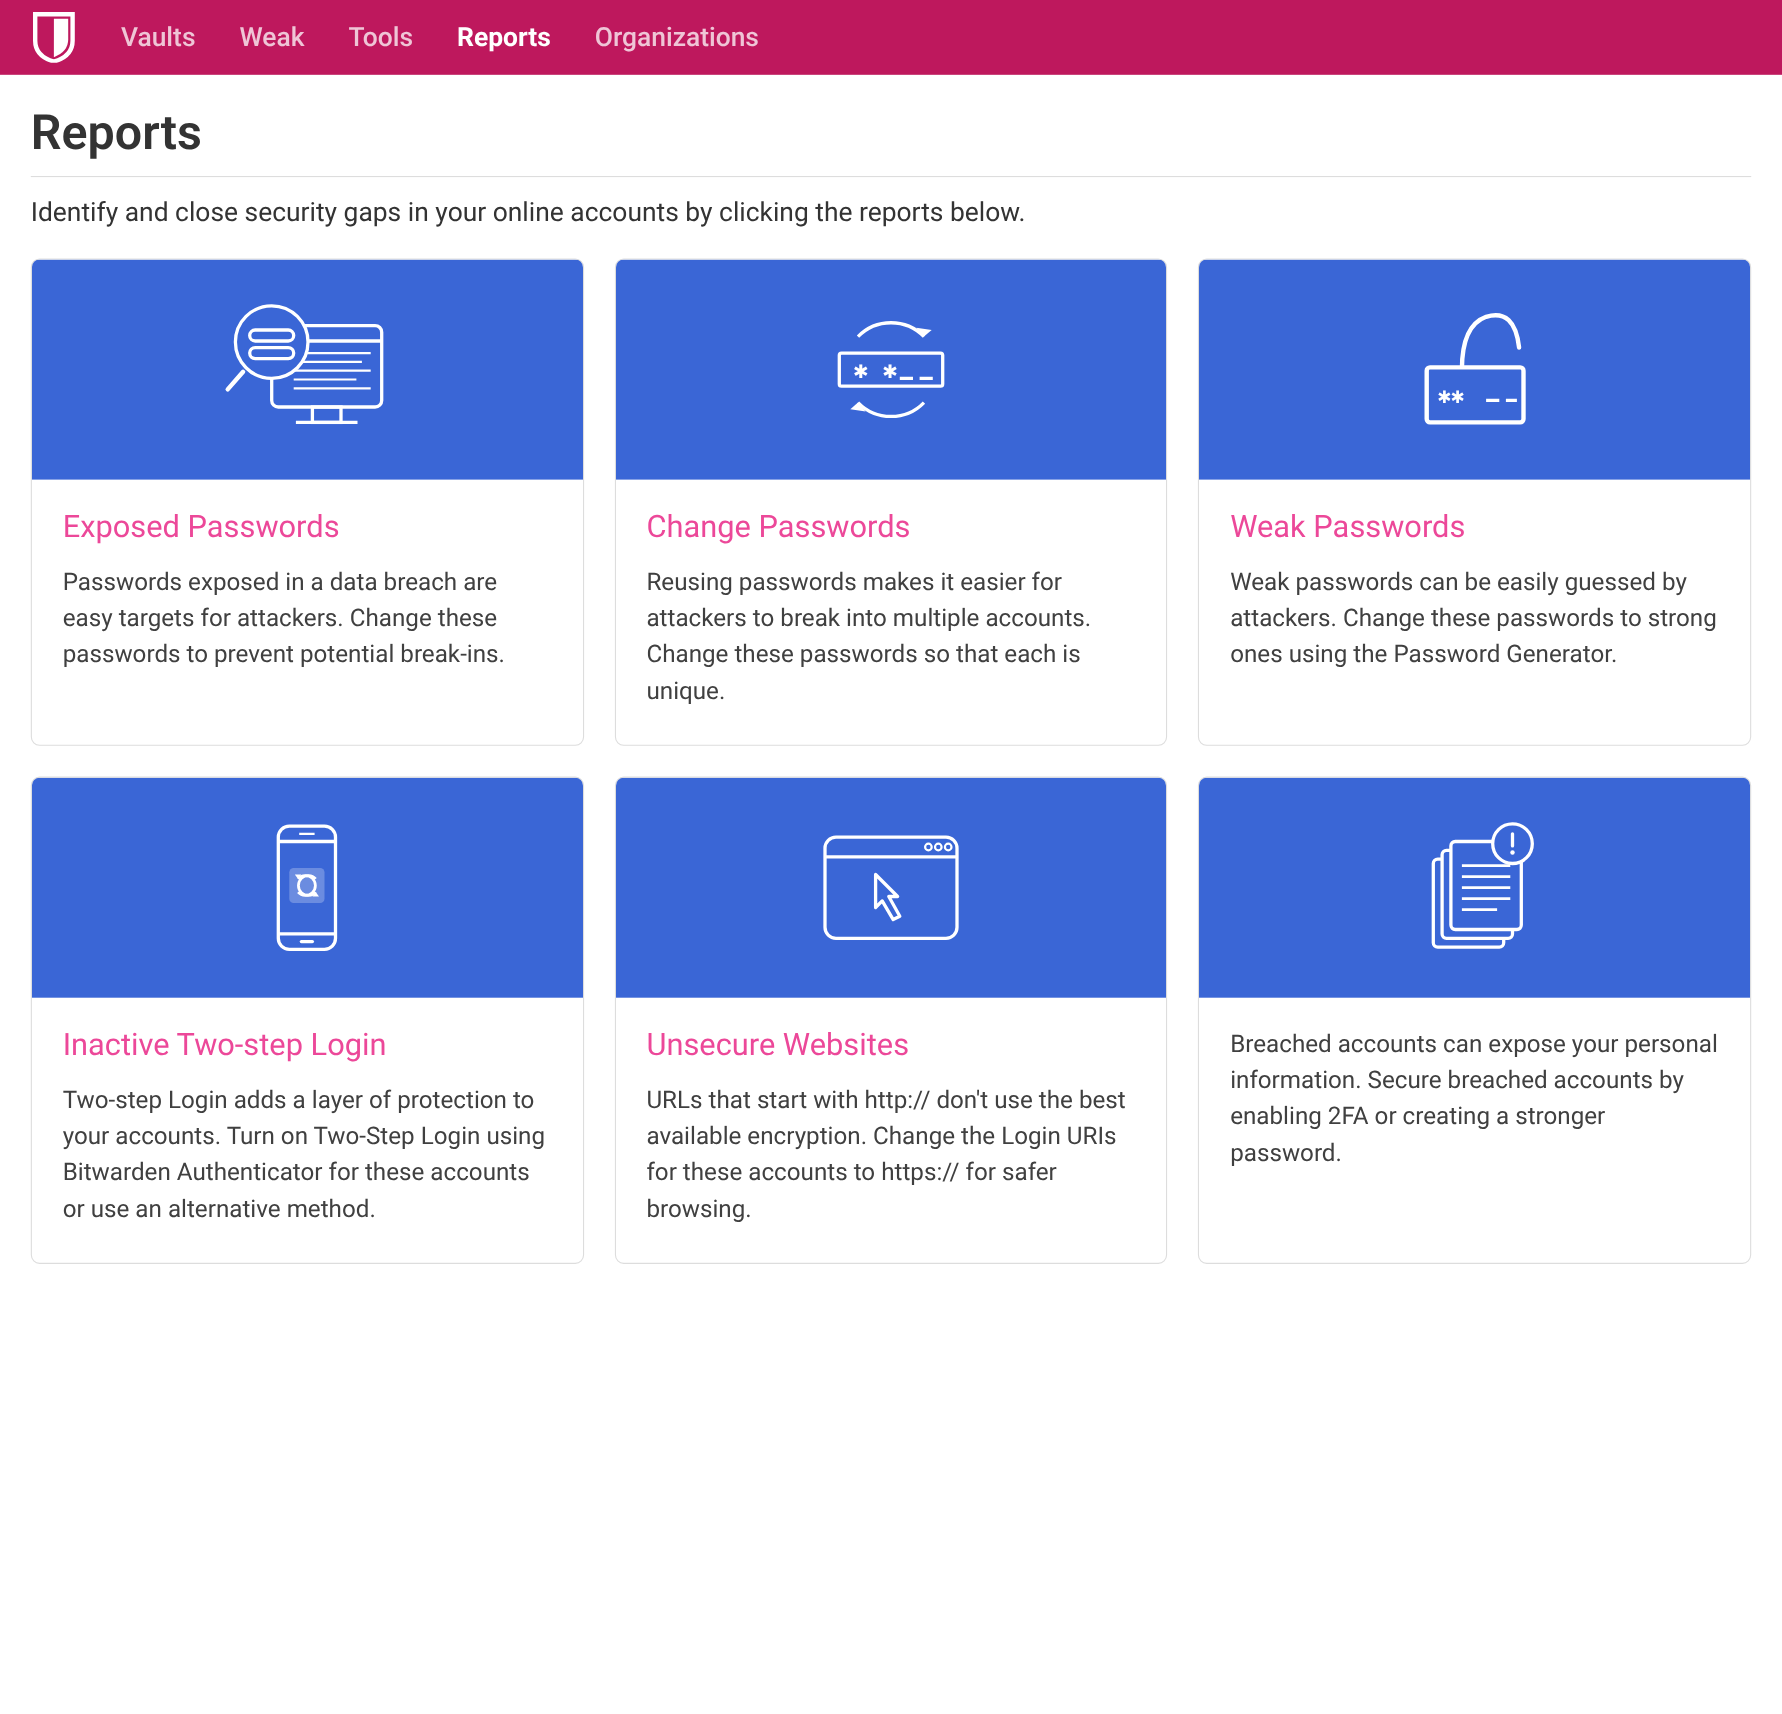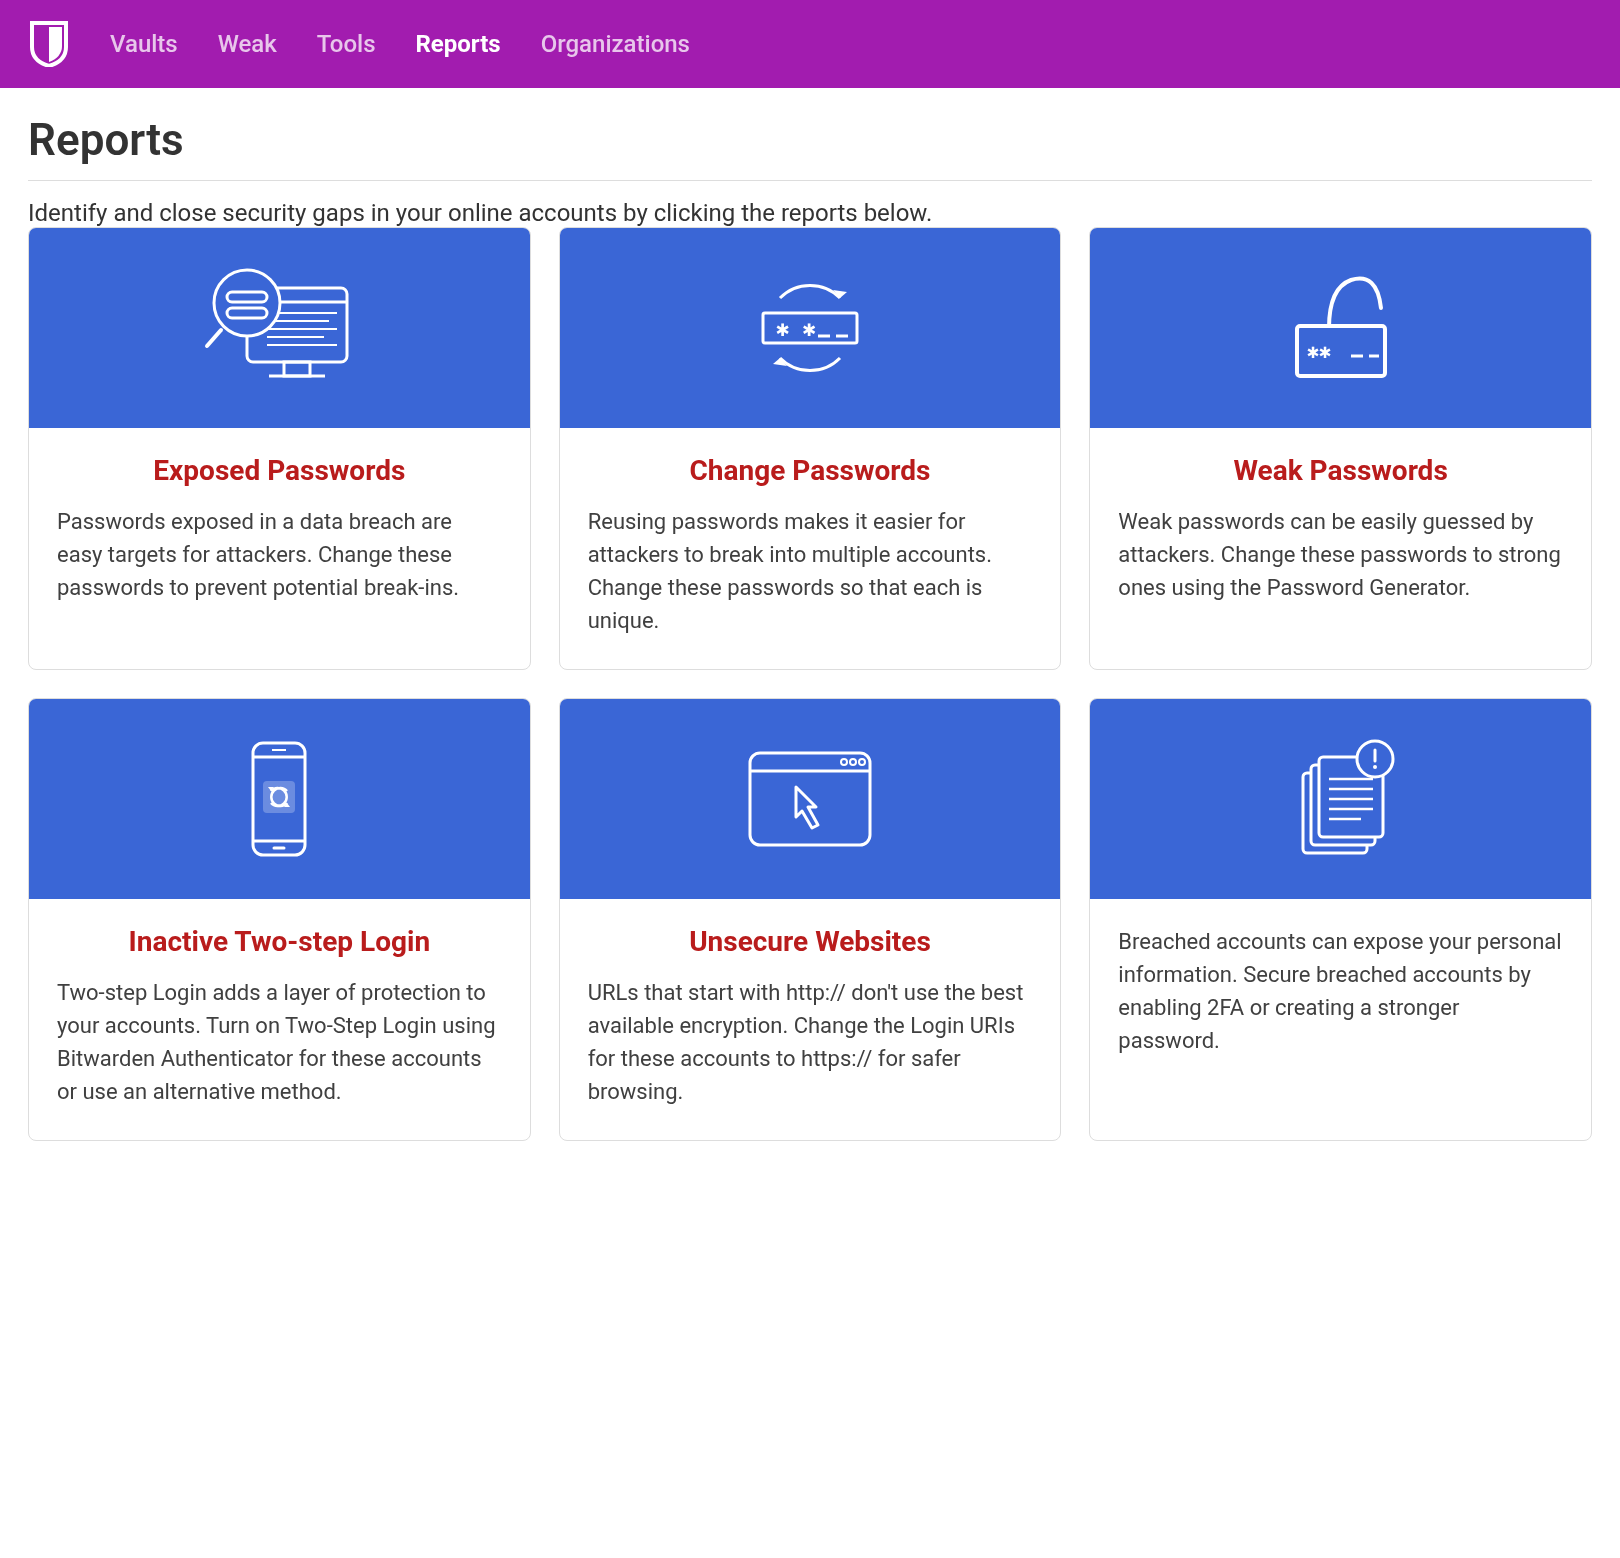--- a/index.html
+++ b/index.html
@@ -6,22 +6,22 @@
       margin: 0;
       padding: 0;
       box-sizing: border-box;
     }
     body {
       font-family: -apple-system, BlinkMacSystemFont, "Segoe UI", Roboto, "Helvetica Neue", Arial, sans-serif;
       background: #ffffff;
       color: #333;
     }
     .navbar {
-      background: #a21caf;
-      height: 88px;
+      background: #be185d;
+      height: 68px;
       display: flex;
       align-items: center;
       padding: 0 28px;
     }
     .logo {
       width: 42px;
       height: 46px;
       margin-right: 40px;
     }
     .nav-items {
@@ -45,20 +45,21 @@
       font-size: 44px;
       font-weight: 600;
       color: #333;
       padding-bottom: 14px;
       border-bottom: 1px solid #ddd;
       margin-bottom: 18px;
     }
     .subtitle {
       font-size: 24px;
       color: #333;
+      margin-bottom: 28px;
     }
     .cards {
       display: grid;
       grid-template-columns: repeat(3, 1fr);
       gap: 28px;
     }
     .card {
       border: 1px solid #ddd;
       border-radius: 8px;
       overflow: hidden;
@@ -70,24 +71,23 @@
       height: 200px;
       display: flex;
       align-items: center;
       justify-content: center;
     }
     .card-body {
       padding: 26px 28px 32px;
     }
     .card-title {
       font-size: 28px;
-      font-weight: 700;
-      color: #b91c1c;
+      font-weight: 400;
+      color: #ec4899;
       margin-bottom: 18px;
-      text-align: center;
     }
     .card-desc {
       font-size: 22px;
       line-height: 1.5;
       color: #404040;
     }
     svg {
       display: block;
     }
   </style>

